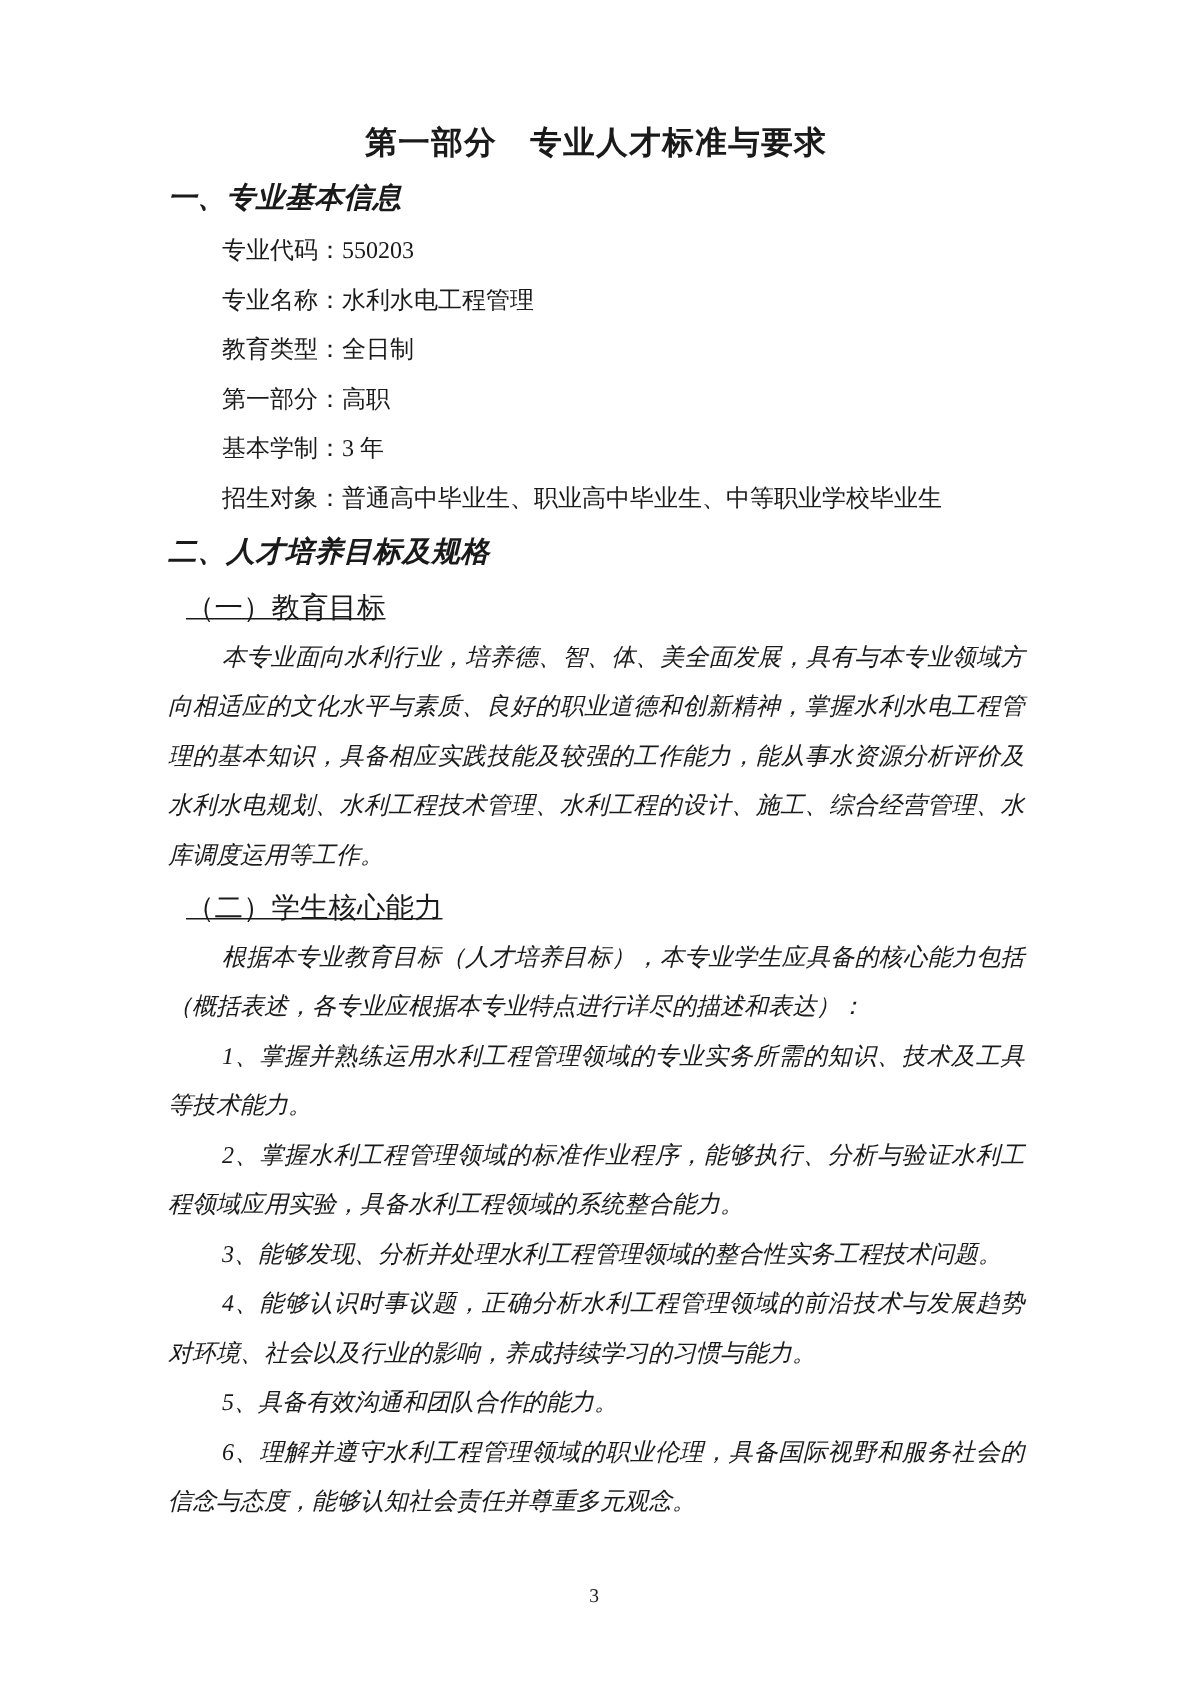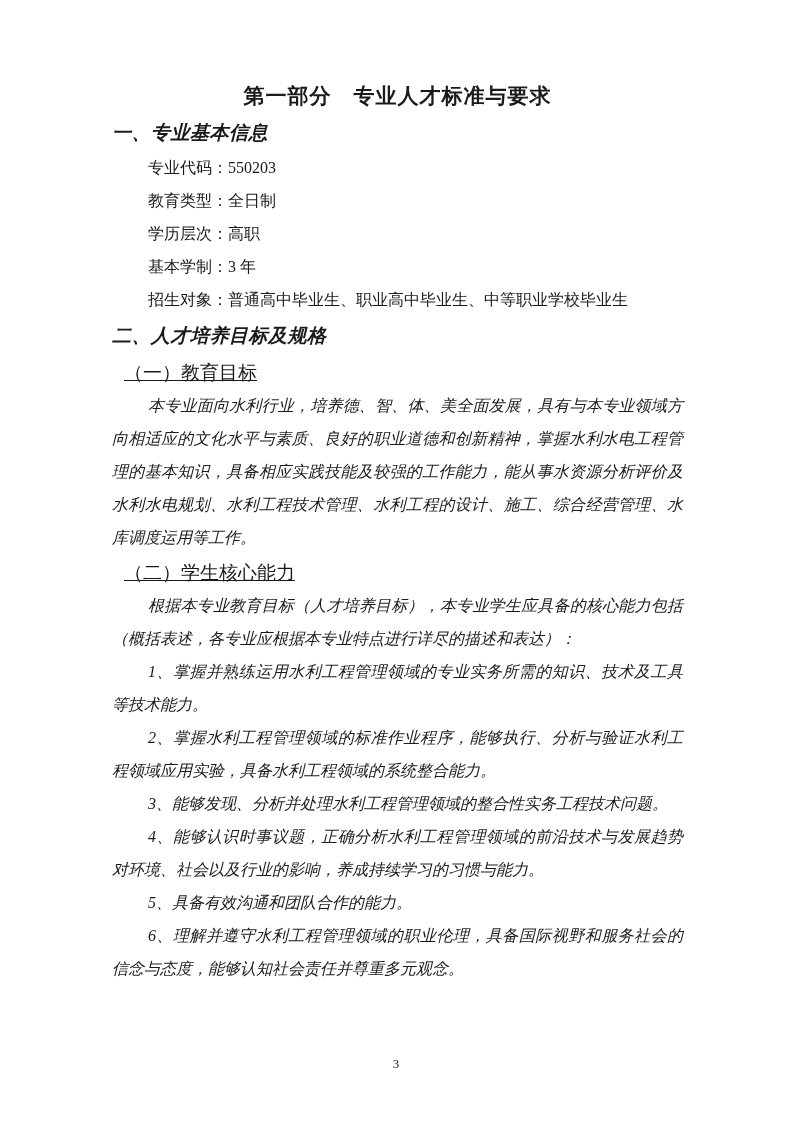--- a/index.html
+++ b/index.html
@@ -74,22 +74,23 @@
 <body>
 
 <div class="page">
 
   <h1 class="doc-title">第一部分　专业人才标准与要求</h1>
 
   <h2 class="sec-heading">一、专业基本信息</h2>
 
   <div>
     <p class="info-line"><span>专业代码：</span><span>550203</span></p>
+    <p class="info-line"><span>专业名称：</span><span>水利水电工程管理</span></p>
     <p class="info-line"><span>教育类型：</span><span>全日制</span></p>
-    <p class="info-line"><span>学历层次：</span><span>高职</span></p>
+    <p class="info-line"><span>第一部分：</span><span>高职</span></p>
     <p class="info-line"><span>基本学制：</span><span>3 年</span></p>
     <p class="info-line"><span>招生对象：</span><span>普通高中毕业生、职业高中毕业生、中等职业学校毕业生</span></p>
   </div>
 
   <h2 class="sec-heading">二、人才培养目标及规格</h2>
 
   <p class="sub-heading">（一）教育目标</p>
 
   <p class="para">本专业面向水利行业，培养德、智、体、美全面发展，具有与本专业领域方向相适应的文化水平与素质、良好的职业道德和创新精神，掌握水利水电工程管理的基本知识，具备相应实践技能及较强的工作能力，能从事水资源分析评价及水利水电规划、水利工程技术管理、水利工程的设计、施工、综合经营管理、水库调度运用等工作。</p>
 

